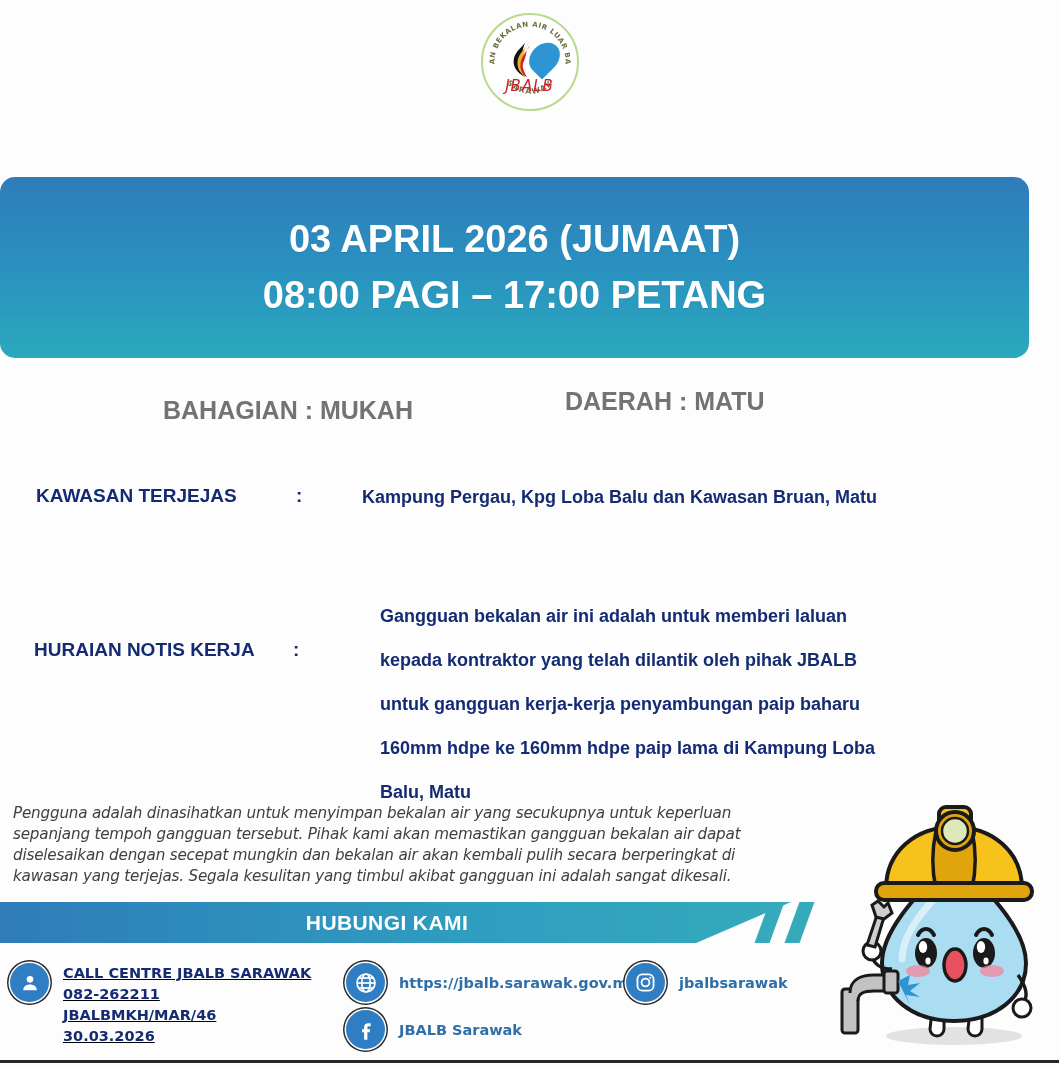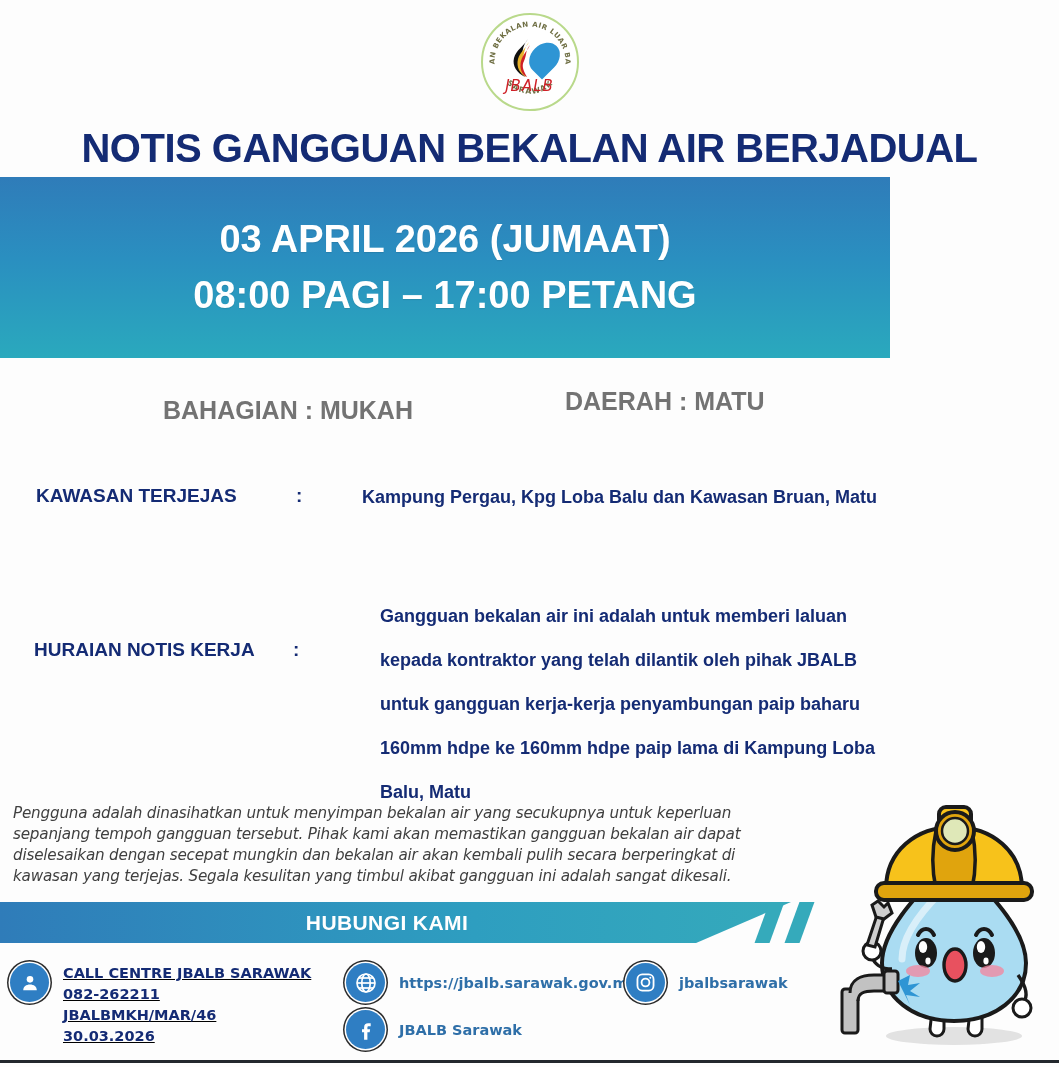--- a/index.html
+++ b/index.html
@@ -90,27 +90,28 @@
     letter-spacing: -0.5px;
     font-family: "Liberation Sans", sans-serif;
     white-space: nowrap;
   }
 
   
   .date-banner {
     position: absolute;
     top: 177px;
     left: 0;
-    width: 890px;
+    width: 1029px;
     height: 181px;
     background: linear-gradient(180deg, #2f7cb9 0%, #2a8fc0 45%, #2aa9bd 100%);
     display: flex;
     flex-direction: column;
     align-items: center;
     justify-content: center;
+    border-radius: 15px;
   }
   .date-line {
     color: #ffffff;
     font-size: 38px;
     font-weight: bold;
     line-height: 1.45;
     letter-spacing: 0px;
     text-shadow: 0 1px 1px rgba(0,0,0,0.10);
     white-space: nowrap;
   }
@@ -295,21 +296,20 @@
       <svg class="flame" viewBox="0 0 20 42">
         <path d="M17,2 C10,10 13,16 9,22 C6,27 9,33 14,40 C6,36 1,29 3,21 C5,13 13,9 17,2 Z" fill="#111111"></path>
         <path d="M18,5 C12,12 14,17 11,23 C8,28 11,34 15,40 C9,37 5,30 7,22 C9,15 15,11 18,5 Z" fill="#e8b22a"></path>
         <path d="M19,8 C14,14 16,18 13,24 C10,29 13,35 16,40 C11,38 8,31 10,24 C12,17 17,13 19,8 Z" fill="#cf2027"></path>
       </svg>
       <div class="droplet"></div>
       <div class="jbalb">JBALB</div>
     </div>
   </div>
 
-  <div class="main-title">NOTIS GANGGUAN BEKALAN AIR BERJADUAL</div>
 
   <div class="date-banner">
     <div class="date-line">03 APRIL 2026 (JUMAAT)</div>
     <div class="date-line">08:00 PAGI – 17:00 PETANG</div>
   </div>
 
   <div class="div-row">
     <div class="div-item div-bahagian">BAHAGIAN : MUKAH</div>
     <div class="div-item div-daerah">DAERAH : MATU</div>
   </div>

